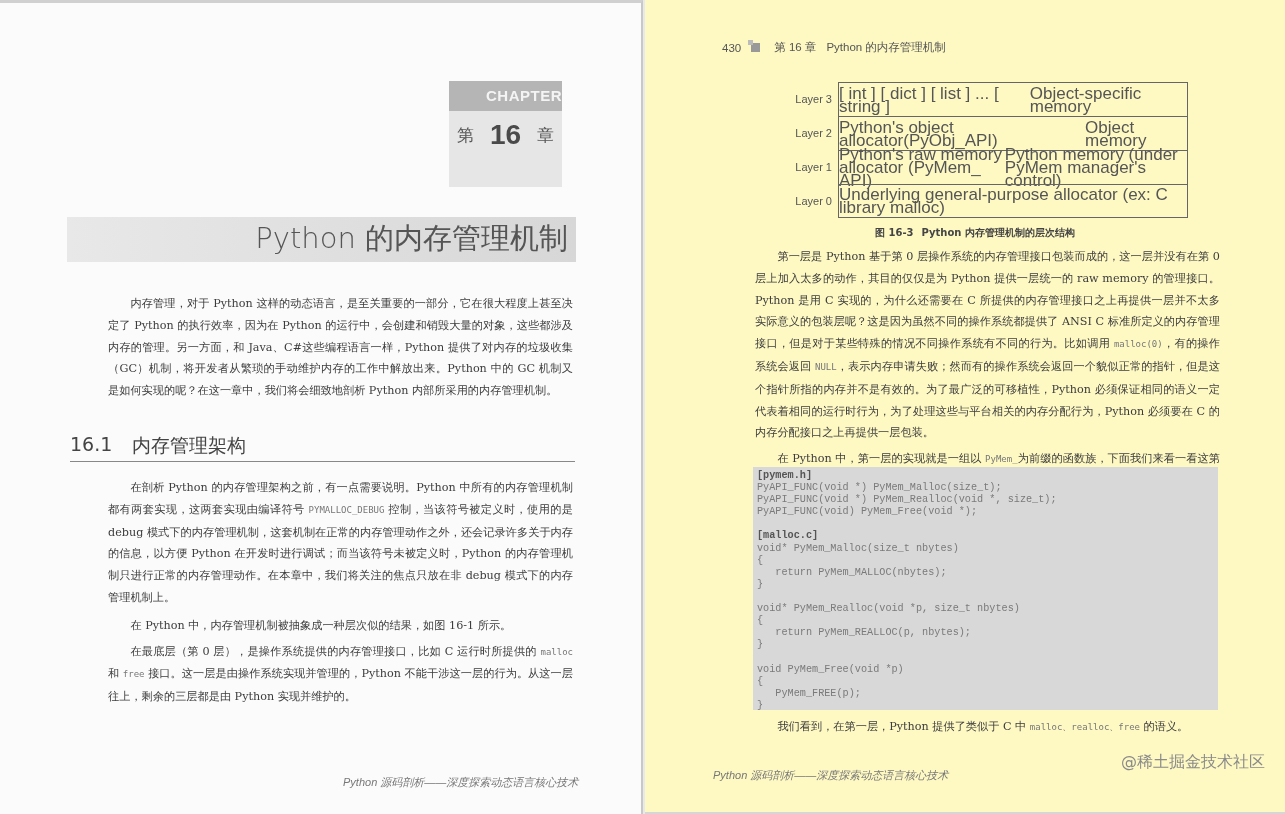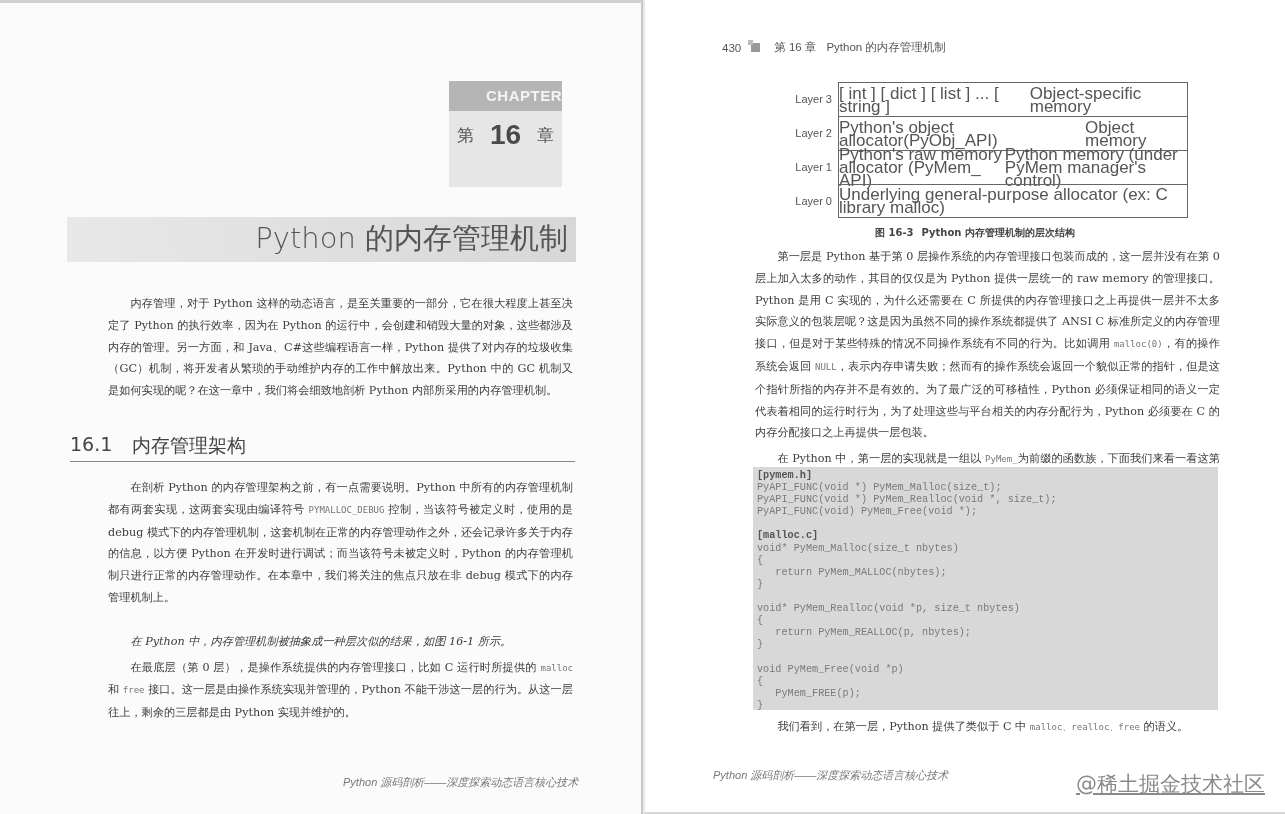--- a/index.html
+++ b/index.html
@@ -4,21 +4,21 @@
 <style>
   html, body { margin:0; padding:0; }
   body {
     width:1285px; height:814px; overflow:hidden; position:relative;
     background:#e9e9e9;
     font-family:"DejaVu Serif","Liberation Serif",serif;
     color:#3a3a3a;
   }
   .page { position:absolute; top:0; height:814px; background:#fbfbfb; overflow:hidden; }
   .page-left { left:0; width:643px; border-right:2px solid #c8c8c8; box-sizing:border-box; border-top:3px solid #d0d0d0; }
-  .page-right { left:645px; width:640px; background:#ffffff; border-bottom:2px solid #d6d6d6; box-sizing:border-box; }
+  .page-right { left:645px; width:640px; background:#fef9c3; border-bottom:2px solid #d6d6d6; box-sizing:border-box; }
 
   
   .chapter-badge { position:absolute; left:449px; top:78px; width:113px; height:106px; background:#e6e6e6; }
   .chapter-badge .ch-top { height:30px; background:#b5b5b5; color:#f4f4f4; text-align:right;
     font-family:"Liberation Sans",sans-serif; font-weight:bold; font-size:15px; line-height:30px; letter-spacing:0.5px; }
   .chapter-badge .ch-num { display:flex; justify-content:center; align-items:center; gap:16px; height:44px; margin-top:2px; color:#555; }
   .ch-num .ch-cn { font-family:"DejaVu Sans",sans-serif; font-size:17px; }
   .ch-num .ch-n { font-family:"Liberation Sans",sans-serif; font-weight:bold; font-size:28px; color:#4a4a4a; }
 
   .title-band { position:absolute; left:67px; top:214px; width:509px; height:45px; background:linear-gradient(to right,#e8e8e8,#d7d7d7); }
@@ -47,21 +47,21 @@
   .layer-box { position:absolute; left:48px; width:350px; height:34px; border:1px solid #666; border-bottom:none; box-sizing:border-box;
     display:flex; flex-direction:row; justify-content:center; align-items:center; font-family:"Liberation Sans",sans-serif; font-size:17px; color:#555; line-height:13px; }
   .layer-row.last .layer-box { border-bottom:1px solid #666; }
   .fig-cap { position:absolute; left:230px; top:226px; font-family:"DejaVu Sans",sans-serif; font-size:10px; color:#444; font-weight:bold; }
   .fig-cap span { margin-right:8px; }
 
   .code-block { position:absolute; left:108px; top:467px; width:465px; height:243px; background:#d8d8d8; padding:3px 4px; box-sizing:border-box;
     font-family:"Liberation Mono","DejaVu Sans Mono",monospace; font-size:10.2px; line-height:12.1px; color:#7a7a7a; white-space:pre; }
   .code-block .fname { color:#555; font-weight:bold; }
 
-  .watermark { position:absolute; right:20px; top:770px; font-family:"DejaVu Sans",sans-serif; font-size:21px; color:#8a8a8a;text-decoration:underline; }
+  .watermark { position:absolute; right:20px; top:752px; font-family:"DejaVu Sans",sans-serif; font-size:16px; color:#8a8a8a; }
 </style>
 </head>
 <body>
 
 <div class="page page-left">
   <div class="chapter-badge">
     <div class="ch-top">CHAPTER</div>
     <div class="ch-num">
       <span class="ch-cn">第</span>
       <span class="ch-n">16</span>
@@ -77,21 +77,21 @@
     <p>内存管理，对于 Python 这样的动态语言，是至关重要的一部分，它在很大程度上甚至决定了 Python 的执行效率，因为在 Python 的运行中，会创建和销毁大量的对象，这些都涉及内存的管理。另一方面，和 Java、C#这些编程语言一样，Python 提供了对内存的垃圾收集（GC）机制，将开发者从繁琐的手动维护内存的工作中解放出来。Python 中的 GC 机制又是如何实现的呢？在这一章中，我们将会细致地剖析 Python 内部所采用的内存管理机制。</p>
   </div>
 
   <div class="section-head">
     <span class="num">16.1</span>
     <span class="txt">内存管理架构</span>
   </div>
 
   <div class="para" style="left:108px; top:474px; width:465px;">
     <p><span>在剖析 Python 的内存管理架构之前，有一点需要说明。Python 中所有的内存管理机制都有两套实现，这两套实现由编译符号 </span><span class="mono">PYMALLOC_DEBUG</span><span> 控制，当该符号被定义时，使用的是 debug 模式下的内存管理机制，这套机制在正常的内存管理动作之外，还会记录许多关于内存的信息，以方便 Python 在开发时进行调试；而当该符号未被定义时，Python 的内存管理机制只进行正常的内存管理动作。在本章中，我们将关注的焦点只放在非 debug 模式下的内存管理机制上。</span></p>
-    <p style="margin-top:22px;font-style:italic;">在 Python 中，内存管理机制被抽象成一种层次似的结果，如图 16-1 所示。</p>
+    <p style="margin-top:6px;">在 Python 中，内存管理机制被抽象成一种层次似的结果，如图 16-1 所示。</p>
     <p style="margin-top:4px;"><span>在最底层（第 0 层），是操作系统提供的内存管理接口，比如 C 运行时所提供的 </span><span class="mono">malloc</span><span> 和 </span><span class="mono">free</span><span> 接口。这一层是由操作系统实现并管理的，Python 不能干涉这一层的行为。从这一层往上，剩余的三层都是由 Python 实现并维护的。</span></p>
   </div>
 
   <div class="footer-italic" style="left:343px; top:772px;">Python 源码剖析——深度探索动态语言核心技术</div>
 </div>
 
 <div class="page page-right">
   <div class="running-head">
     <span class="pg">430</span>
     <span class="mark"></span>

